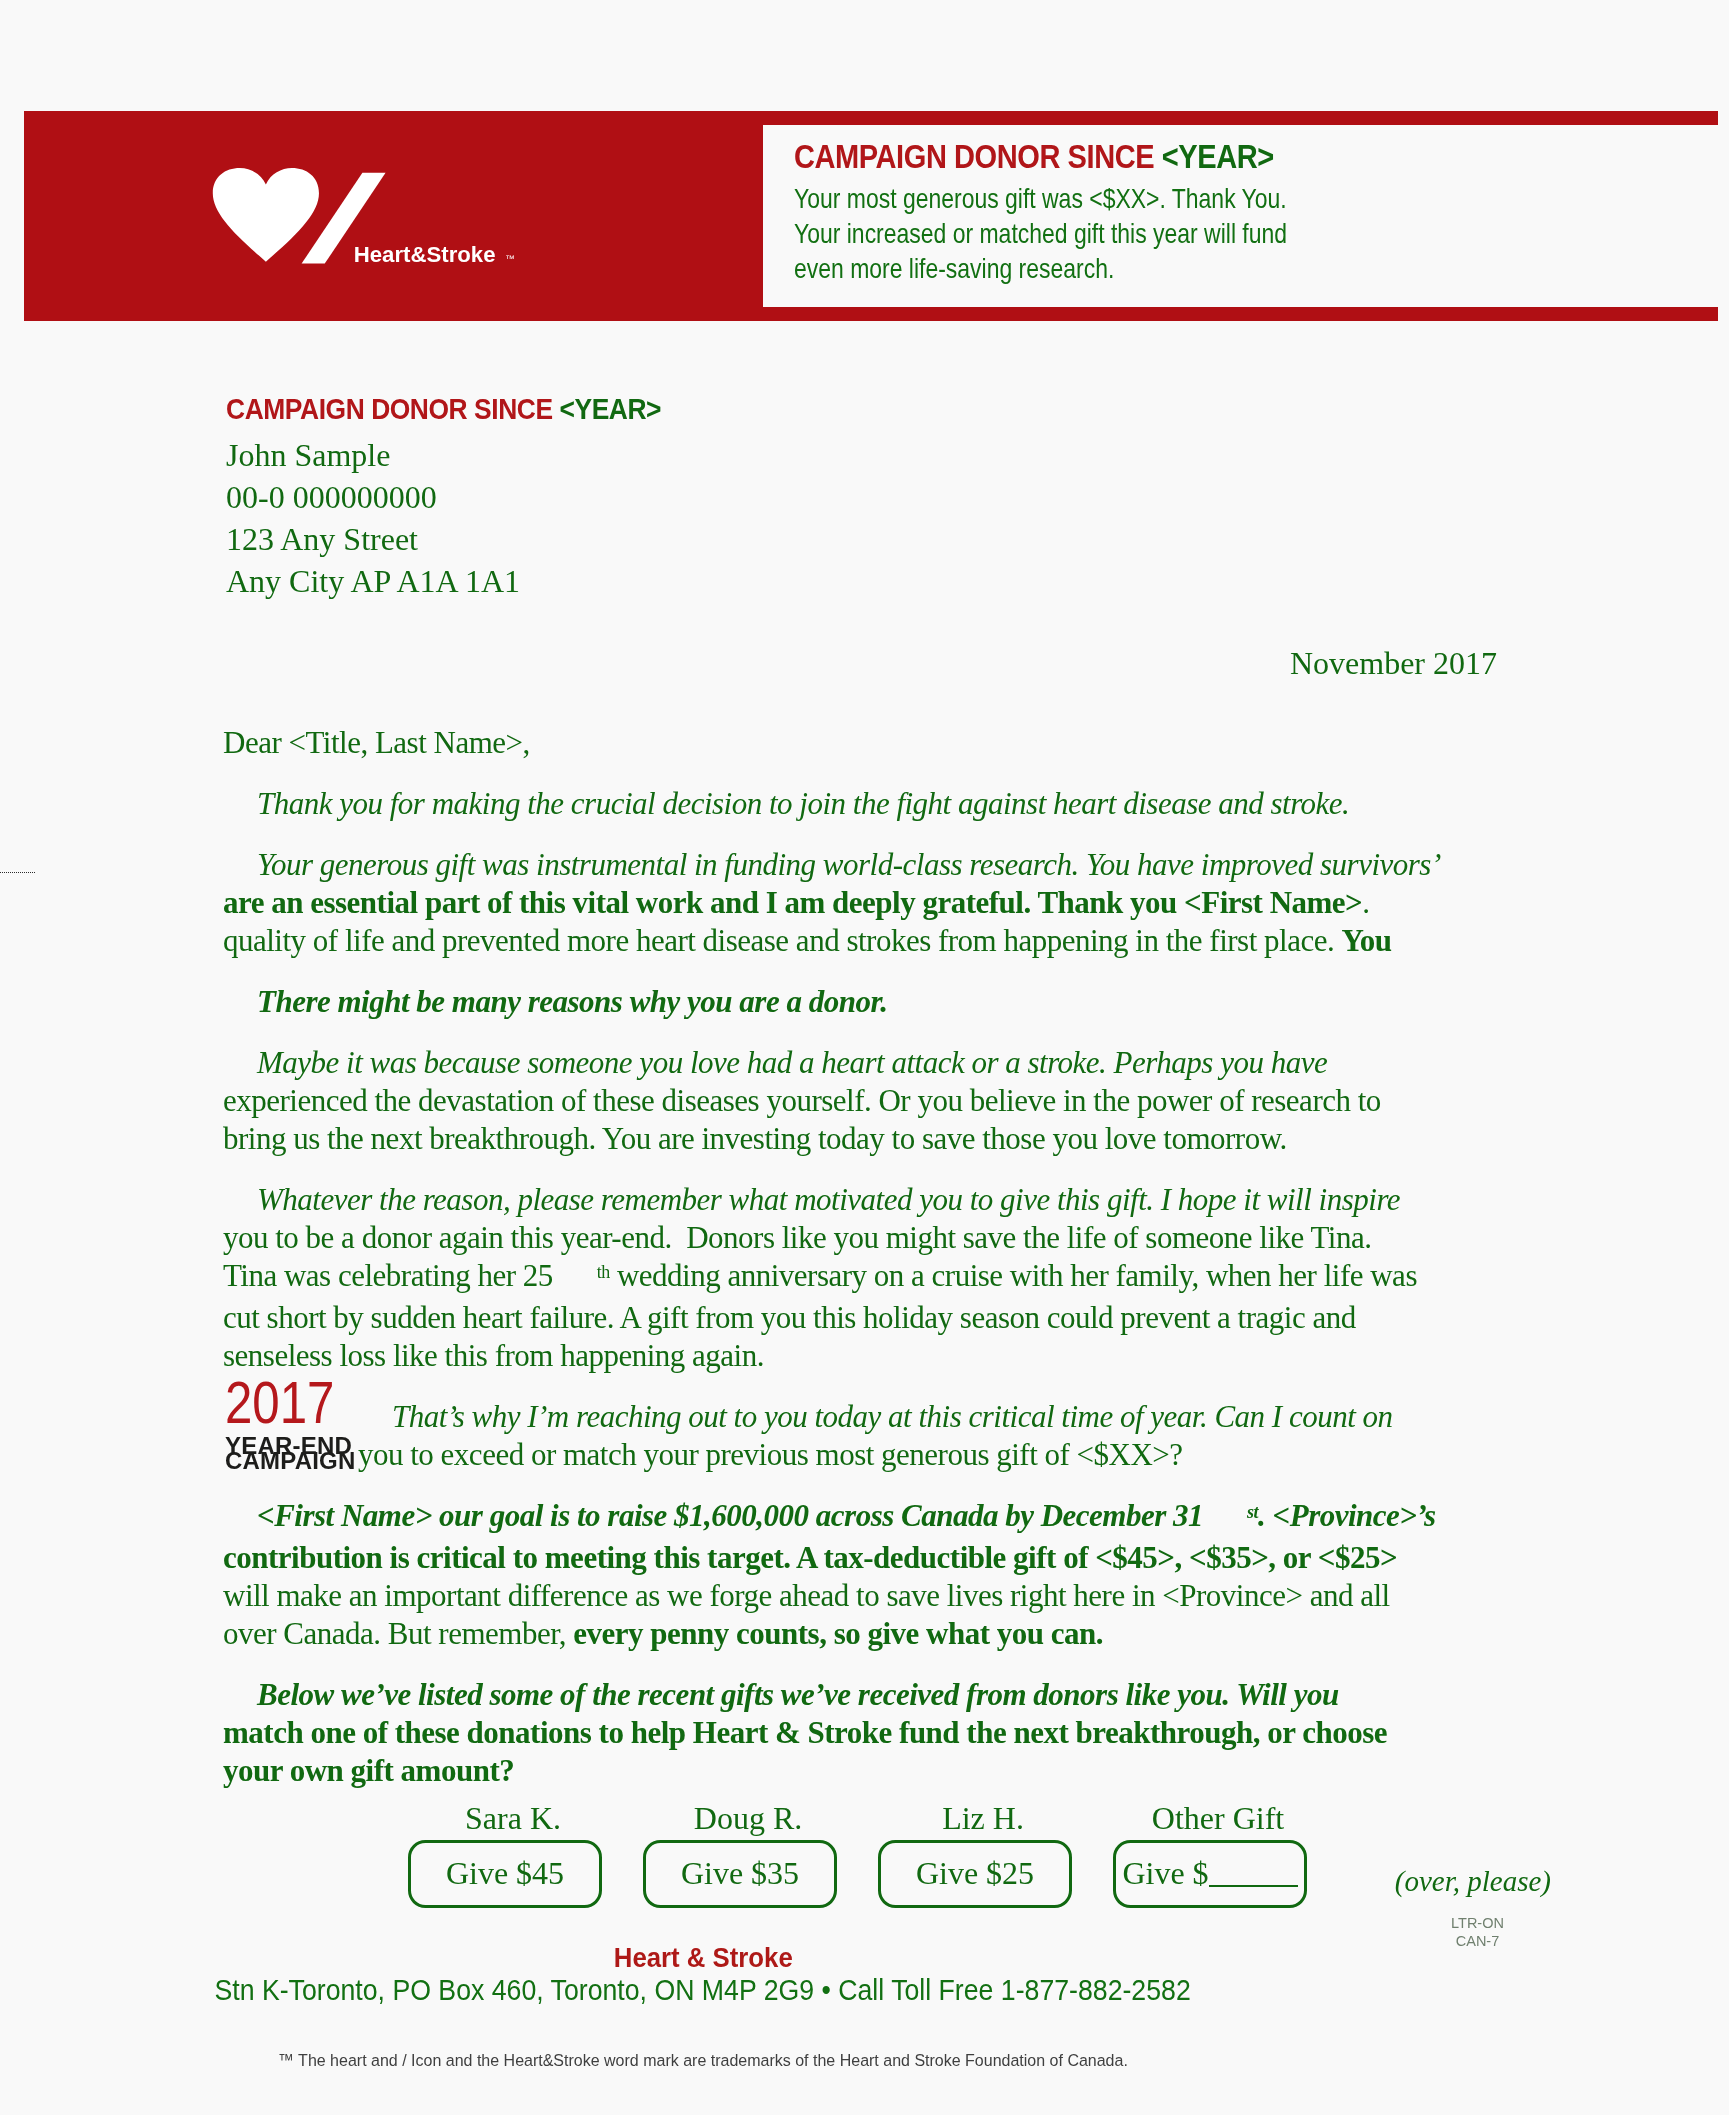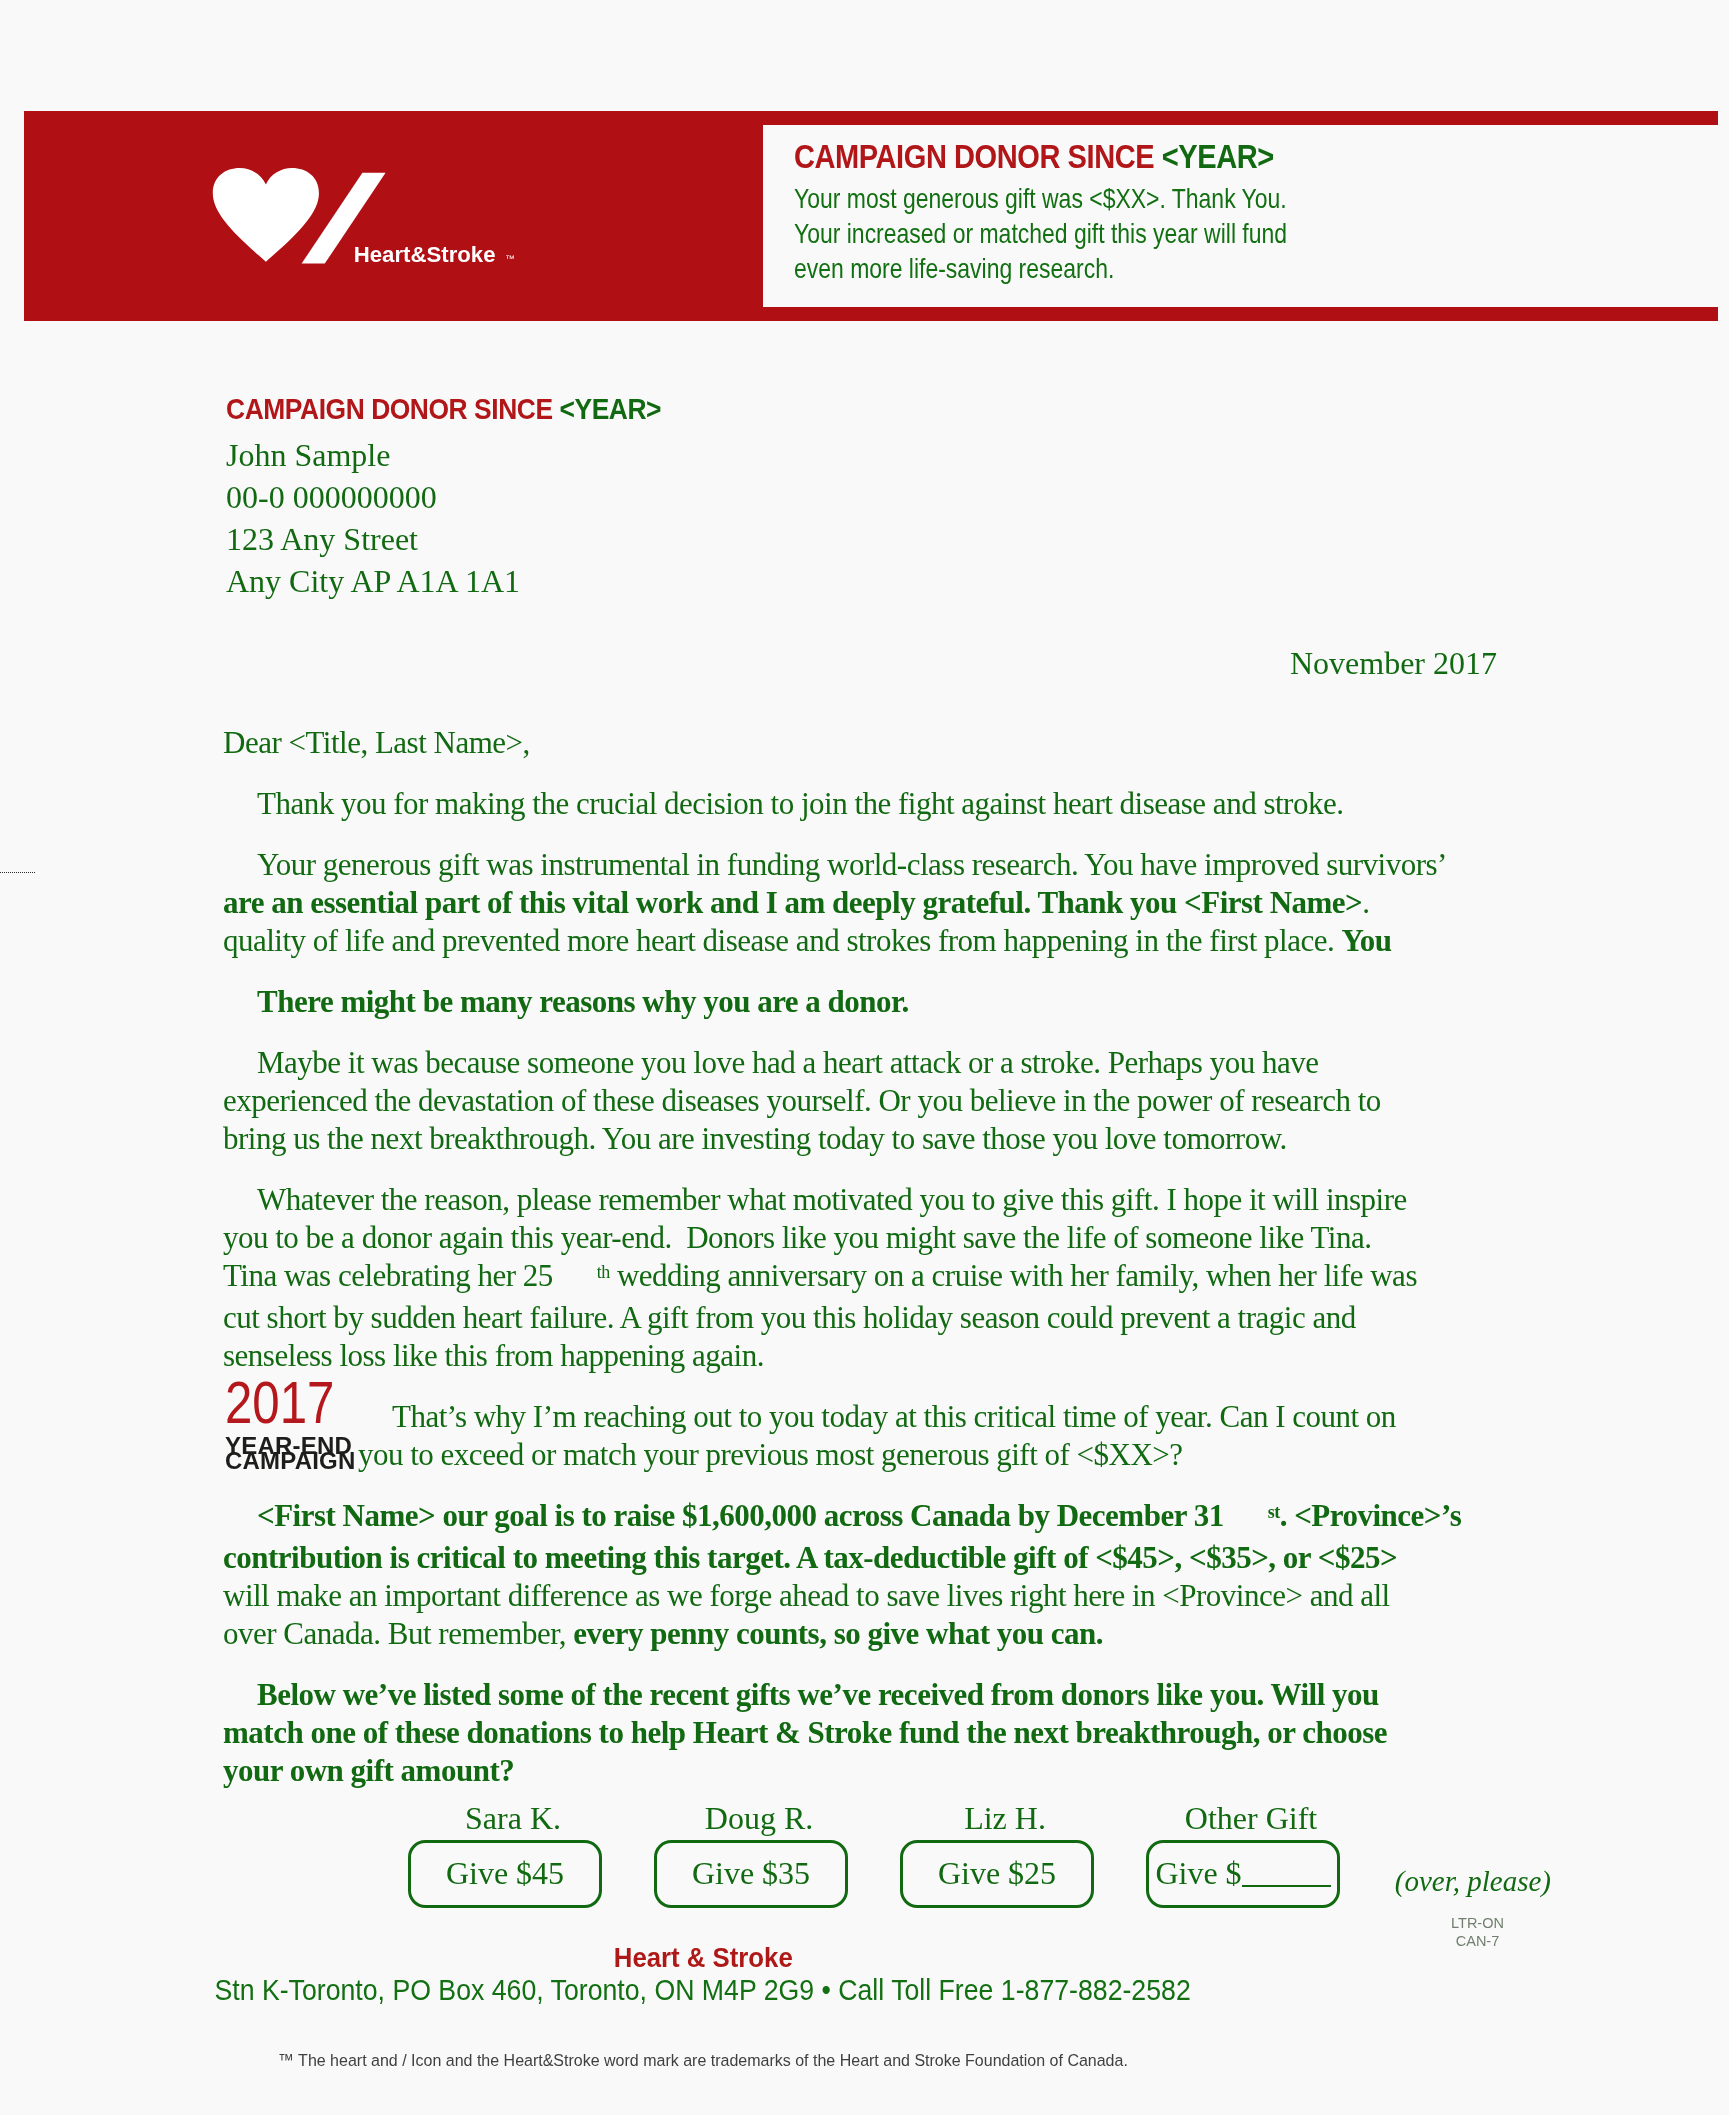--- a/index.html
+++ b/index.html
@@ -45,32 +45,32 @@
   
   .date{position:absolute;left:966px;top:645px;width:531px;text-align:right;
         font-size:32px;color:var(--green);}
   
   .letter-body{position:absolute;left:223px;top:724px;width:1288px;color:var(--green);
                font-size:31px;letter-spacing:-0.5px;}
   .salutation{line-height:38px;margin-bottom:23px;white-space:pre;}
   .para{margin-bottom:23px;}
   .para.mt14{margin-top:13.5px;}
   .para .tline{line-height:38px;white-space:pre;}
-  .para.indent .tline:first-child{text-indent:34px;}
+  .para.indent .tline:first-child{text-indent:34px;font-style:italic;}
   .para.with-logo{padding-left:135px;}
   .b{font-weight:bold;}
   sup{font-size:0.58em;vertical-align:baseline;position:relative;top:-0.45em;margin-left:44px;}
   
   .campaign-logo{position:absolute;left:225px;top:1379px;font-family:Liberation Sans, sans-serif;}
   .campaign-year{font-size:60px;line-height:48px;color:#b5181c;
                  transform:scaleX(0.82);transform-origin:left top;white-space:nowrap;}
   .campaign-sub{margin-top:11px;font-size:24px;font-weight:bold;line-height:15.4px;
                 color:var(--ink-black);letter-spacing:0.2px;white-space:nowrap;}
   
-  .gifts{position:absolute;left:408px;top:1802px;display:flex;gap:36px;}
+  .gifts{position:absolute;left:408px;top:1802px;display:flex;gap:25px;}
   .gift-col{width:210px;box-sizing:border-box;}
   .gift-donor{text-align:center;font-size:32px;color:var(--green);line-height:32px;margin-bottom:5.8px;white-space:nowrap;}
   .gift-button{
     box-sizing:border-box;width:194px;height:68px;border:3.9px solid var(--green);
     border-radius:17.4px;display:flex;align-items:center;justify-content:center;
     font-size:32px;color:var(--green);background:transparent;cursor:pointer;white-space:pre;
   }
   .blank-line{display:inline-block;width:89px;height:25px;border-bottom:2.9px solid var(--green);}
   .over-note{position:absolute;left:1358px;top:1865px;width:193px;text-align:right;
              font-style:italic;font-size:29px;color:var(--green);white-space:nowrap;}

